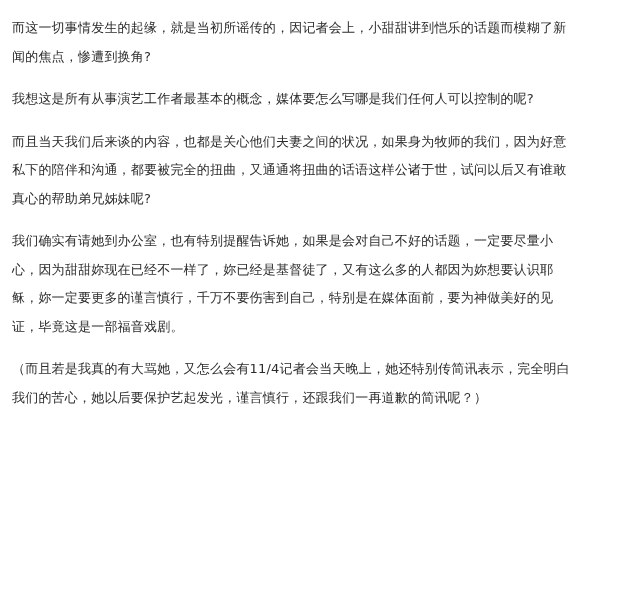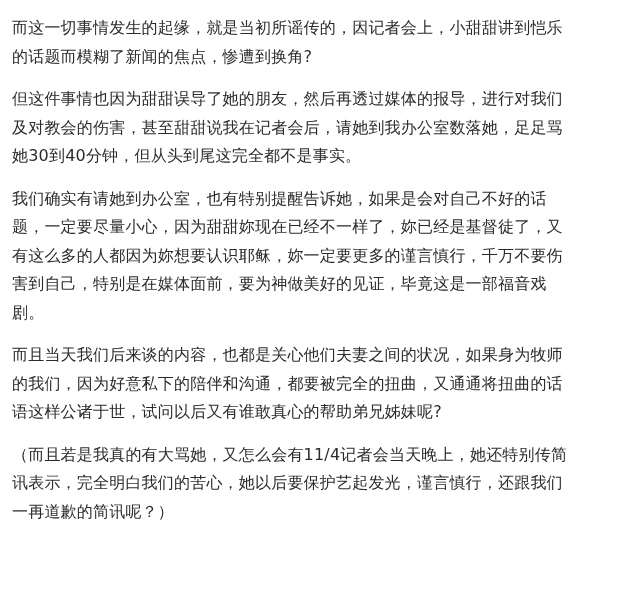--- a/index.html
+++ b/index.html
@@ -14,29 +14,29 @@
       font-family: "DejaVu Sans", "Liberation Sans", sans-serif;
       color: #2b2b2b;
     }
     .article {
       position: relative;
       padding: 14px 0 0 12px;
       width: 564px;
     }
     .para {
       margin: 0 0 14px 0;
-      font-size: 16px;
+      font-size: 13px;
       line-height: 28.5px;
       letter-spacing: 0.2px;
       text-align: left;
       word-break: break-all;
     }
   </style>
 </head>
 <body>
 
 <div class="article">
   <p class="para">而这一切事情发生的起缘，就是当初所谣传的，因记者会上，小甜甜讲到恺乐的话题而模糊了新闻的焦点，惨遭到换角?</p>
-  <p class="para">但这件事情也因为甜甜误导了她的朋友，然后再透过媒体的报导，进行对我们及对教会的伤害，甚至甜甜说我在记者会后，请她到我办公室数落她，足足骂她30到40分钟，但从头到尾这完全都不是事实。</p>
+  <p class="para">我想这是所有从事演艺工作者最基本的概念，媒体要怎么写哪是我们任何人可以控制的呢?</p>
+  <p class="para">而且当天我们后来谈的内容，也都是关心他们夫妻之间的状况，如果身为牧师的我们，因为好意私下的陪伴和沟通，都要被完全的扭曲，又通通将扭曲的话语这样公诸于世，试问以后又有谁敢真心的帮助弟兄姊妹呢?</p>
   <p class="para">我们确实有请她到办公室，也有特别提醒告诉她，如果是会对自己不好的话题，一定要尽量小心，因为甜甜妳现在已经不一样了，妳已经是基督徒了，又有这么多的人都因为妳想要认识耶稣，妳一定要更多的谨言慎行，千万不要伤害到自己，特别是在媒体面前，要为神做美好的见证，毕竟这是一部福音戏剧。</p>
-  <p class="para">而且当天我们后来谈的内容，也都是关心他们夫妻之间的状况，如果身为牧师的我们，因为好意私下的陪伴和沟通，都要被完全的扭曲，又通通将扭曲的话语这样公诸于世，试问以后又有谁敢真心的帮助弟兄姊妹呢?</p>
   <p class="para">（而且若是我真的有大骂她，又怎么会有11/4记者会当天晚上，她还特别传简讯表示，完全明白我们的苦心，她以后要保护艺起发光，谨言慎行，还跟我们一再道歉的简讯呢？）</p>
 </div>
 
 </body></html>

